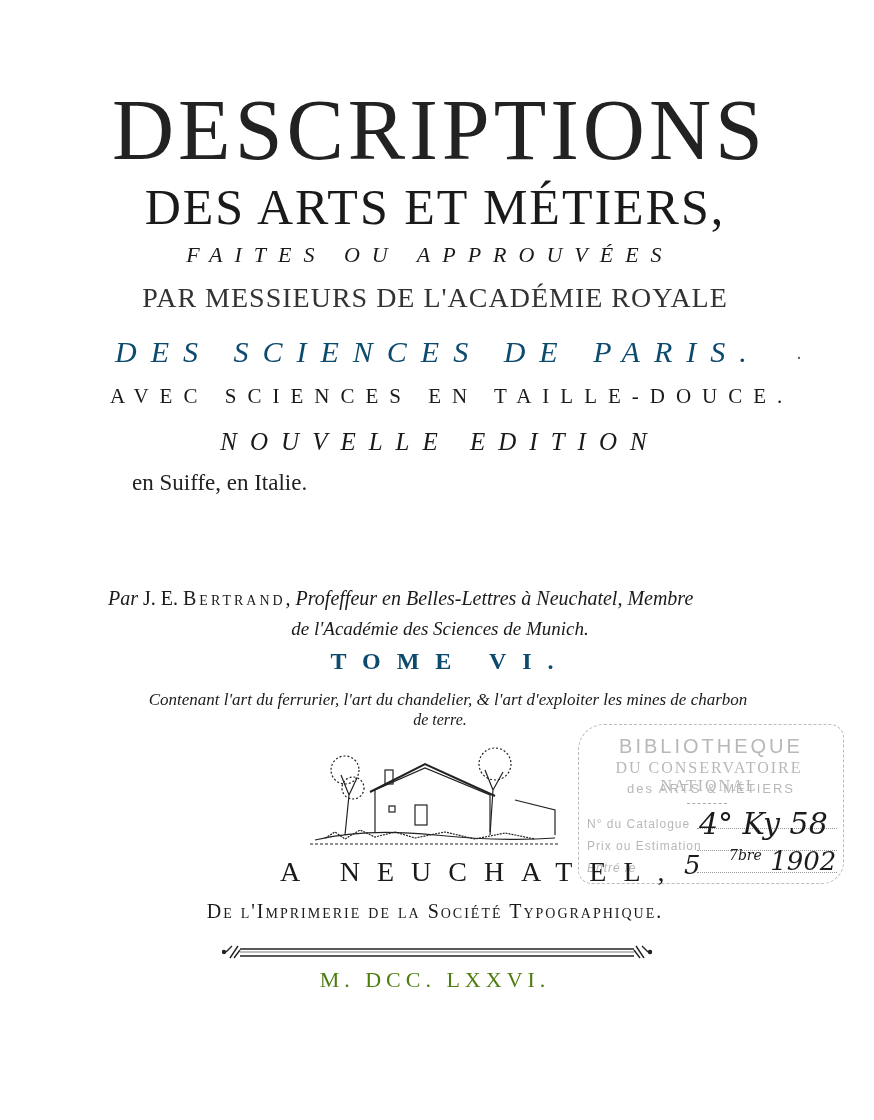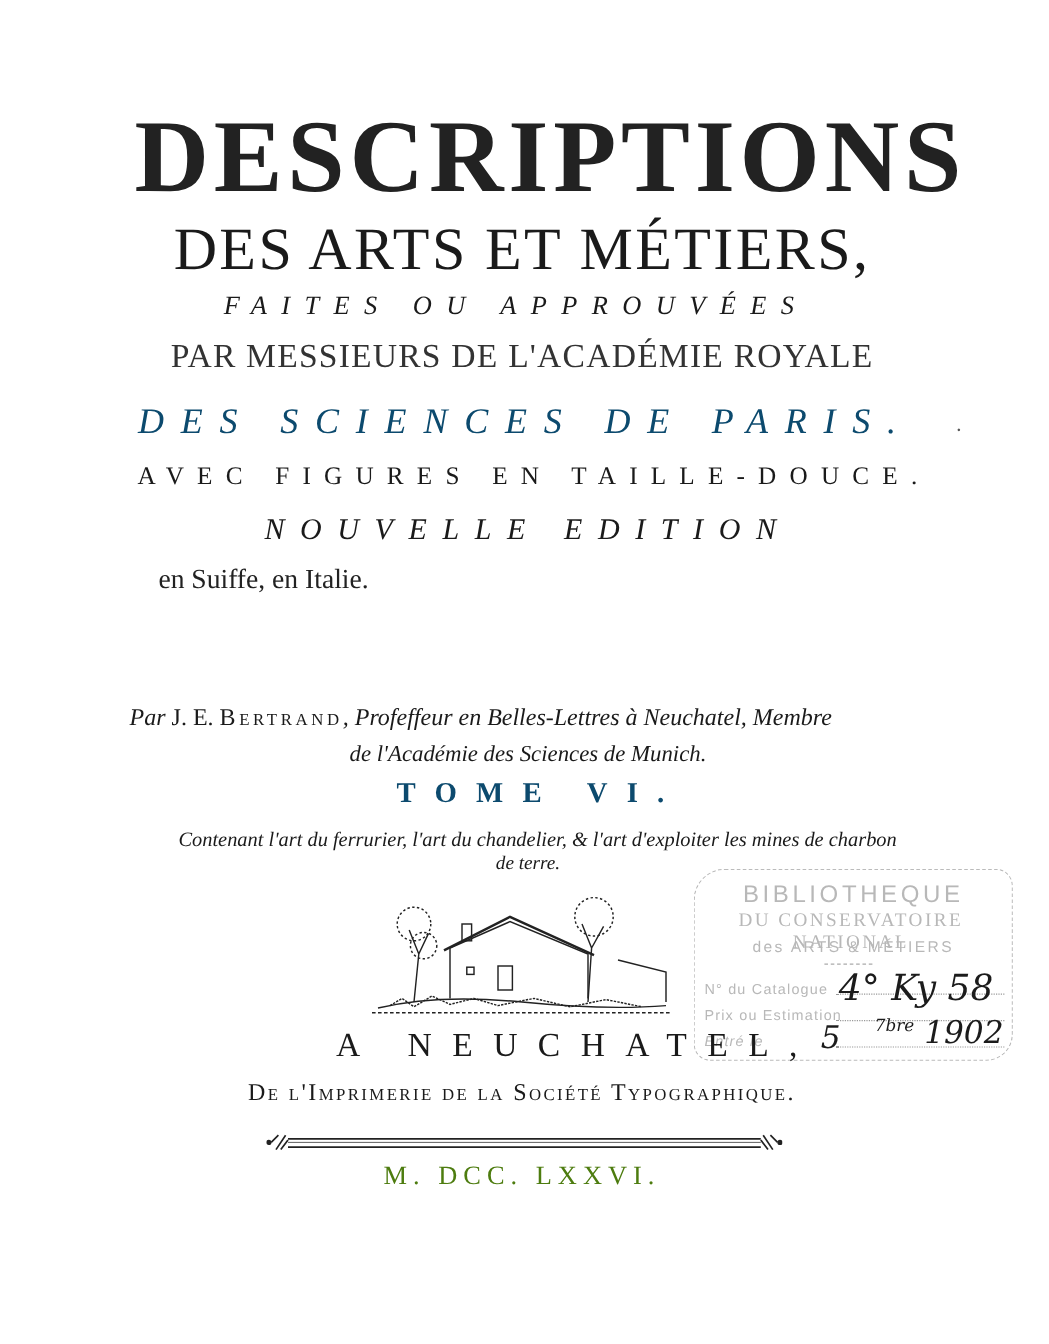--- a/index.html
+++ b/index.html
@@ -2,21 +2,21 @@
 <html><head>
   <meta charset="utf-8">
   <style>
     html, body { margin: 0; padding: 0; background: #ffffff; }
     body {
       width: 874px; height: 1120px; position: relative; overflow: hidden;
       font-family: "Liberation Serif", "DejaVu Serif", serif; color: #1a1a1a;
     }
     .line { position: absolute; left: 0; width: 874px; text-align: center; white-space: nowrap; }
     .title-main {
-      top: 80px; font-size: 86px; letter-spacing: 4px; font-weight: bold; color: #222;
+      top: 80px; font-size: 86px; letter-spacing: 4px; font-weight: normal; color: #222;
       left: 112px; width: 650px; text-align: center;
     }
     .title-sub { top: 178px; font-size: 50px; letter-spacing: 2px; left: 140px; width: 590px; }
     .faites { top: 242px; font-size: 22px; font-style: italic; letter-spacing: 12px; left: 130px; width: 600px; }
     .par-messieurs { top: 282px; font-size: 28px; letter-spacing: 1px; left: 110px; width: 650px; color: #333; font-weight: normal; }
     .des-sciences { top: 335px; font-size: 30px; font-style: italic; letter-spacing: 14px; left: 115px; width: 630px; color:#0c4a6e; }
     .dot-mark { position:absolute; top: 348px; left: 796px; font-size: 18px; color:#555; }
     .avec { top: 384px; font-size: 21px; letter-spacing: 11px; left: 110px; width: 670px; }
     .nouvelle { top: 428px; font-size: 25px; font-style: italic; letter-spacing: 13px; left: 200px; width: 480px; }
     .para { position: absolute; left: 114px; width: 660px; font-size: 23px; line-height: 33px; color:#222; }
@@ -55,21 +55,21 @@
   </style>
 </head>
 <body>
 
 <div class="line title-main">DESCRIPTIONS</div>
 <div class="line title-sub">DES ARTS ET MÉTIERS,</div>
 <div class="line faites">FAITES OU APPROUVÉES</div>
 <div class="line par-messieurs">PAR MESSIEURS DE L'ACADÉMIE ROYALE</div>
 <div class="line des-sciences">DES SCIENCES DE PARIS.</div>
 <span class="dot-mark">·</span>
-<div class="line avec">AVEC FIGURES EN TAILLE-DOUCE.</div>
+<div class="line avec">AVEC SCIENCES EN TAILLE-DOUCE.</div>
 <div class="line nouvelle">NOUVELLE EDITION</div>
 
 <div class="para" style="top:466px;">
   <span class="l indent">en Suiffe, en Italie.</span>
 </div>
 
 <div class="line author">
   <span>Par</span>
   <span class="roman">J. E.</span>
   <span class="sc">Bertrand</span><span>, Profeffeur en Belles-Lettres à Neuchatel, Membre</span>

